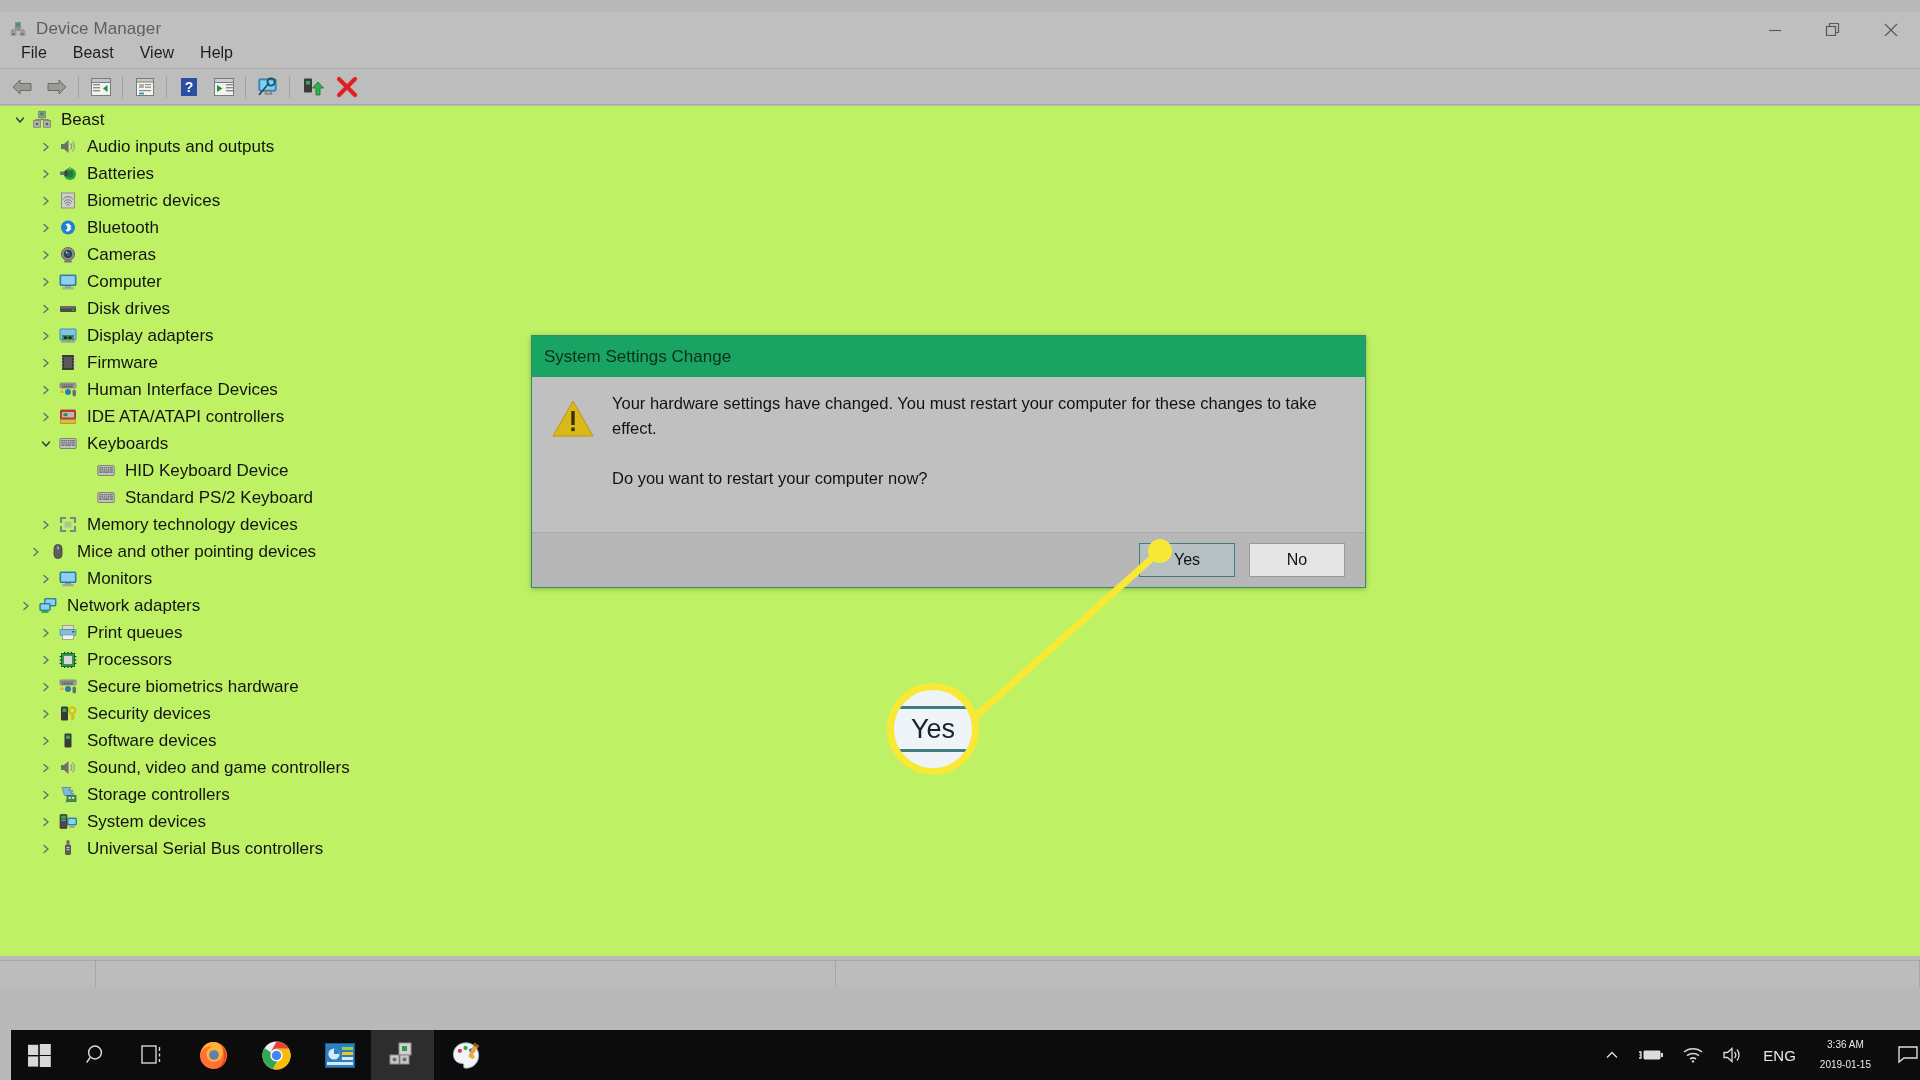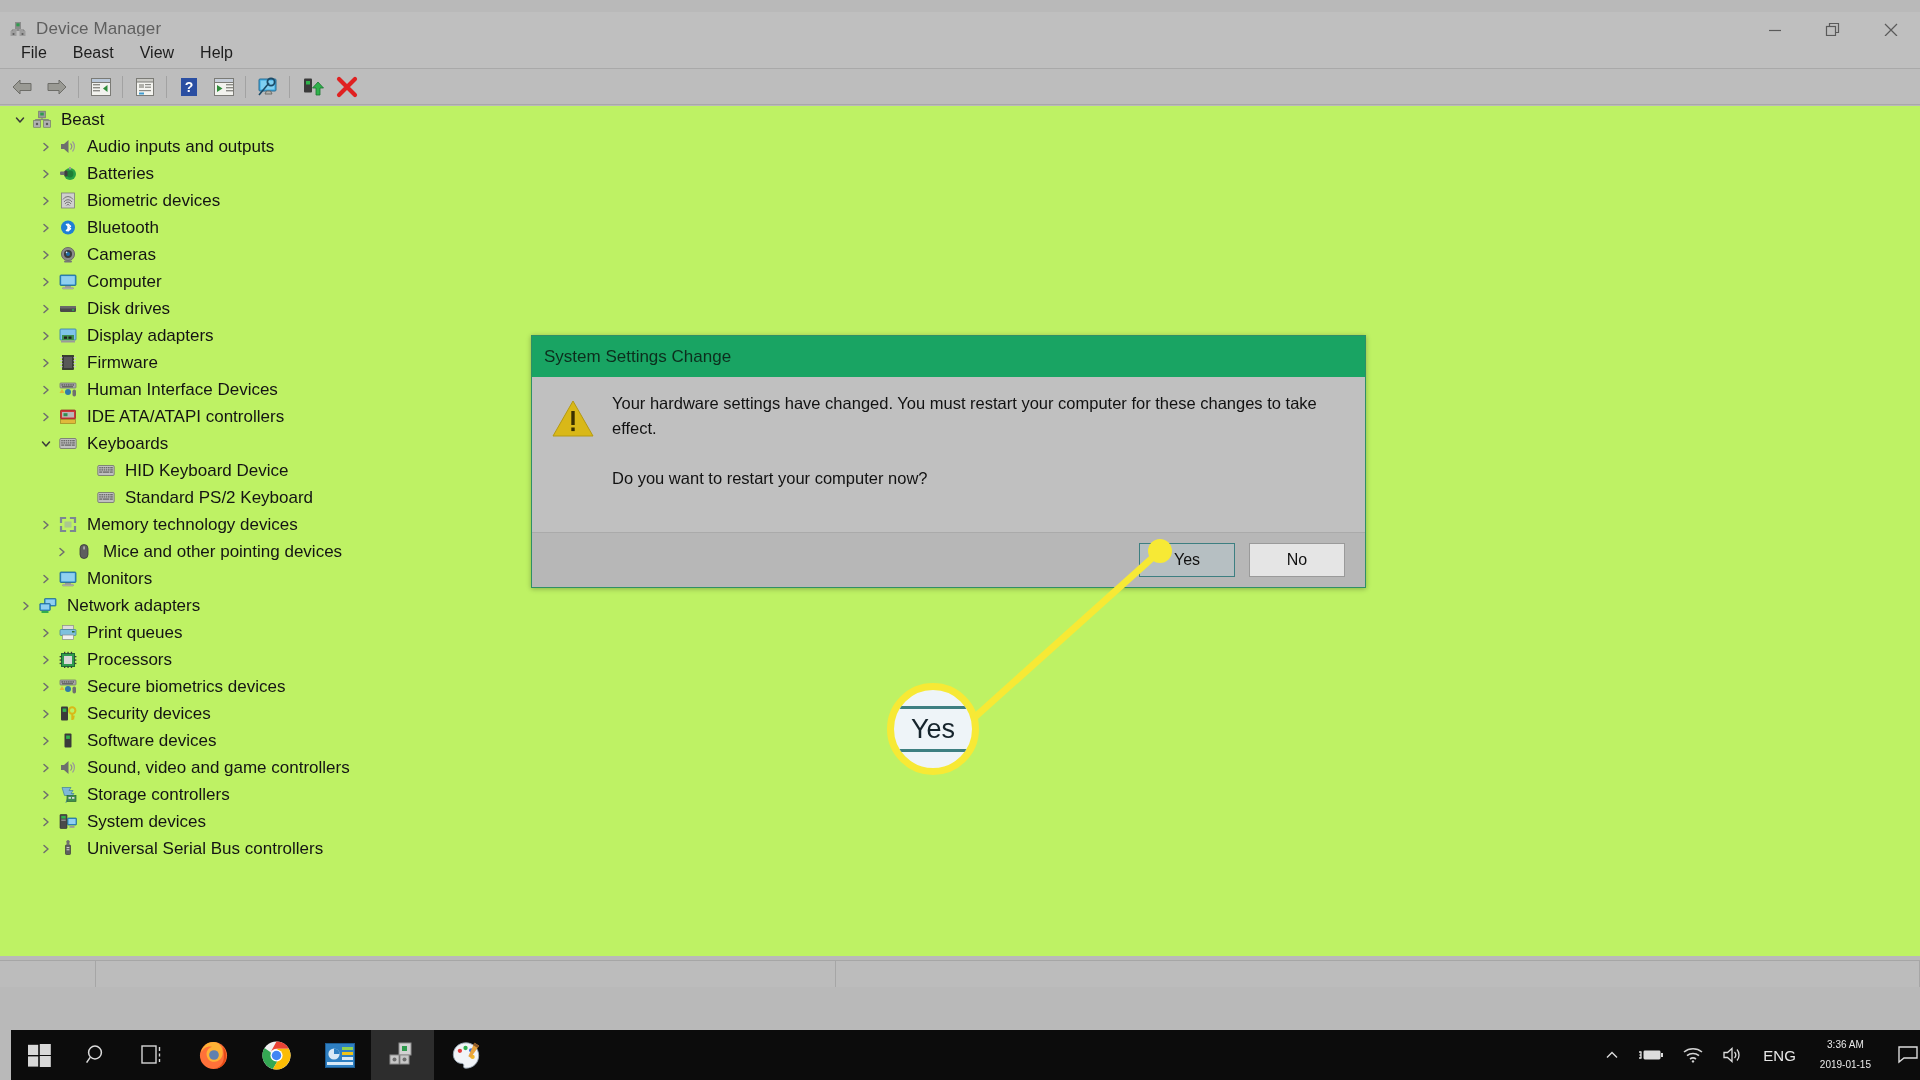--- a/index.html
+++ b/index.html
@@ -509,21 +509,21 @@
             </svg>
           </span>
           <span class="ticonbox">
             <svg width="18" height="17" viewBox="0 0 18 17">
               <path d="M2 2 h4 M2 2 v4 M16 2 h-4 M16 2 v4 M2 15 h4 M2 15 v-4 M16 15 h-4 M16 15 v-4" stroke="#7b8694" stroke-width="2.2" fill="none" stroke-linecap="square"></path>
               <rect x="5.5" y="5.5" width="7" height="6" fill="#9aa6b4" opacity=".55"></rect>
             </svg>
           </span>
           <span class="tlabel">Memory technology devices</span>
         </div>
-        <div class="trow" style="padding-left:54px">
+        <div class="trow" style="padding-left:28px">
           <span class="chev">
             <svg width="12" height="12" viewBox="0 0 12 12">
               <path d="M4 2.5 L8 6 L4 9.5" fill="none" stroke="#6e6e6e" stroke-width="1.5" stroke-linecap="round" stroke-linejoin="round"></path>
             </svg>
           </span>
           <span class="ticonbox">
             <svg width="18" height="17" viewBox="0 0 18 17">
               <rect x="5" y="1.5" width="8" height="14" rx="4" fill="#5e5e5e" stroke="#3a3a3a" stroke-width=".8"></rect>
               <rect x="8.4" y="3.2" width="1.3" height="3.4" rx=".6" fill="#c9c9c9"></rect>
             </svg>
@@ -623,21 +623,21 @@
                 <rect x="9" y="3.3" width="1.6" height="1.3"></rect>
                 <rect x="11.2" y="3.3" width="1.6" height="1.3"></rect>
                 <rect x="13.4" y="3.3" width="1.6" height="1.3"></rect>
                 <rect x="3" y="5.2" width="11" height="1.1"></rect>
               </g>
               <path d="M3 8 l2.5 4 h-5 Z" fill="#e0b93a"></path>
               <circle cx="9" cy="11" r="3" fill="#2f7ba8"></circle>
               <rect x="13.5" y="8.5" width="3.5" height="7" rx="1.7" fill="#6f6f6f"></rect>
             </svg>
           </span>
-          <span class="tlabel">Secure biometrics devices</span>
+          <span class="tlabel">Secure biometrics hardware</span>
         </div>
         <div class="trow" style="padding-left:38px">
           <span class="chev">
             <svg width="12" height="12" viewBox="0 0 12 12">
               <path d="M4 2.5 L8 6 L4 9.5" fill="none" stroke="#6e6e6e" stroke-width="1.5" stroke-linecap="round" stroke-linejoin="round"></path>
             </svg>
           </span>
           <span class="ticonbox">
             <svg width="18" height="17" viewBox="0 0 18 17">
               <rect x="2" y="1.5" width="7" height="14" rx="1" fill="#3a3a3a"></rect>

